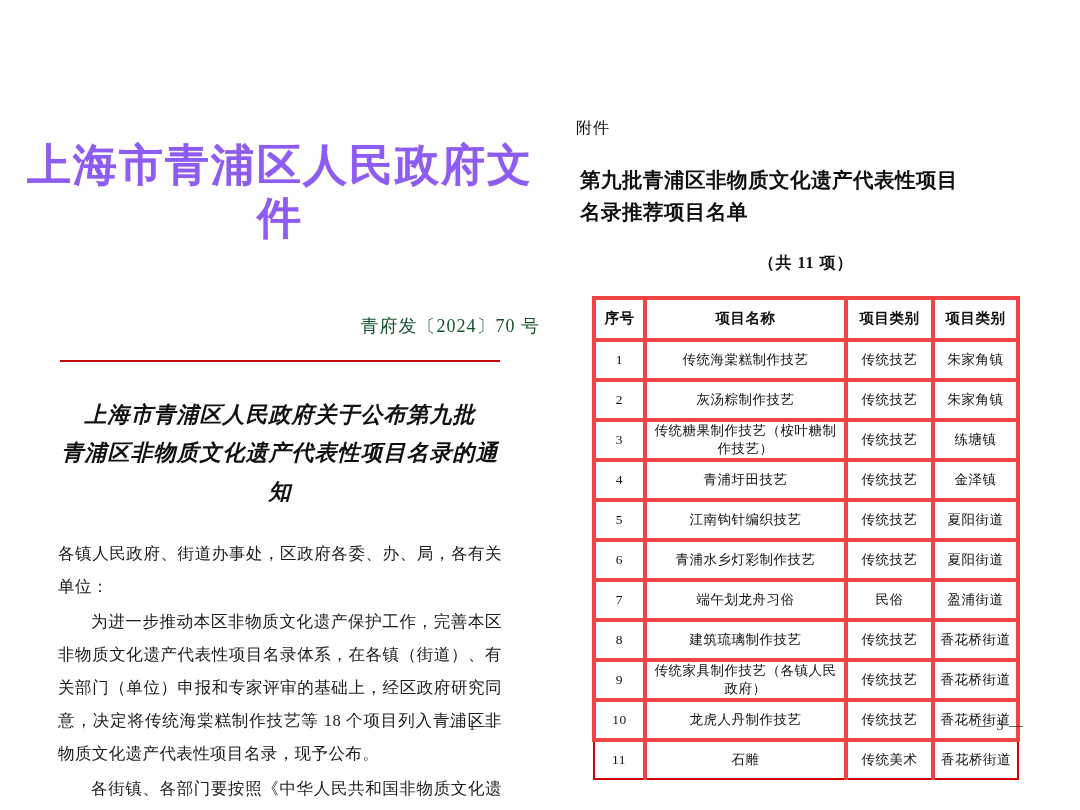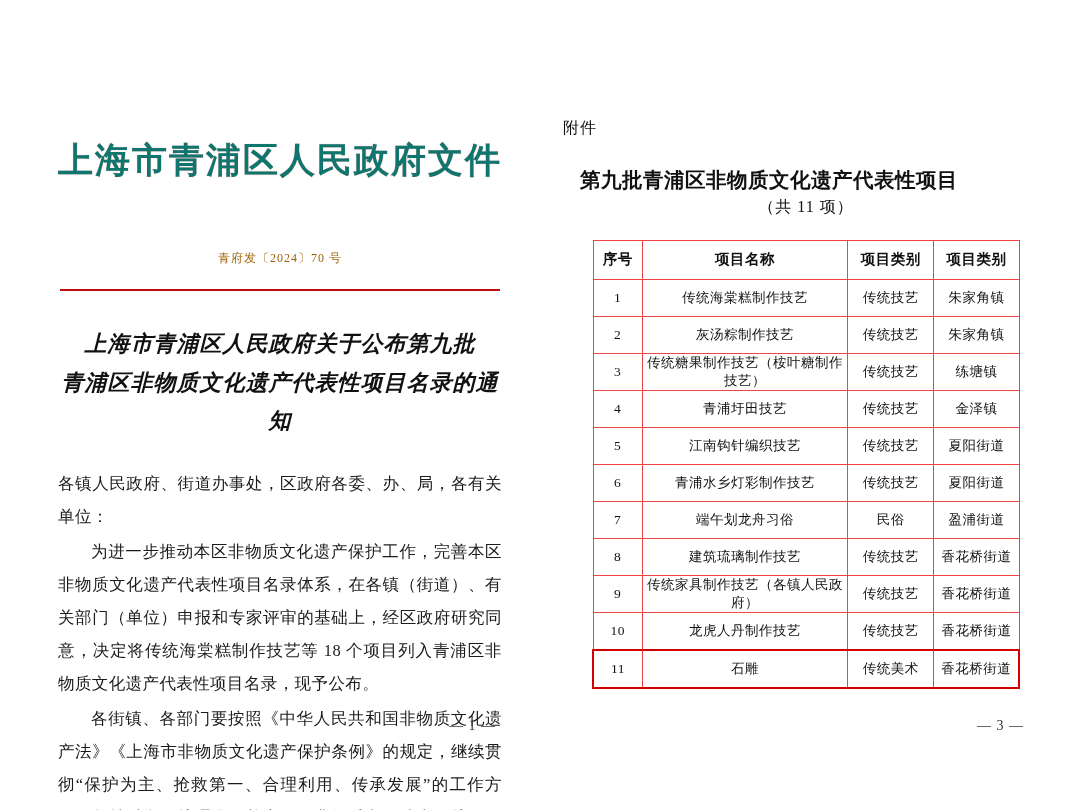--- a/index.html
+++ b/index.html
@@ -27,33 +27,33 @@
     top: 0px;
     width: 520px;
     height: 810px;
     background: #fff;
   }
   .doc-header {
     text-align: center;
     margin-top: 140px;
   }
   .doc-header-title {
-    color: #0f766e;
+    color: #8b5cf6;
     font-family: "Liberation Serif", "DejaVu Serif", serif;
     font-weight: bold;
-    font-size: 35px;
+    font-size: 44px;
     letter-spacing: 2px;
     line-height: 1.2;
     text-shadow: 0 0 1px rgba(192,11,11,0.4);
   }
   .doc-number {
-    text-align: center;
+    text-align: right;
     margin-top: 68px;
-    font-size: 12px;
-    color: #a16207;
+    font-size: 18px;
+    color: #14532d;
     letter-spacing: 1px;
   }
   .red-rule {
     margin: 22px 40px 0 40px;
     height: 2px;
     background: #c00b0b;
   }
   .doc-title {
     margin: 34px 32px 0 32px;
     text-align: center;
@@ -88,49 +88,50 @@
   
   .right-doc {
     position: absolute;
     left: 552px;
     top: 0px;
     width: 508px;
     height: 810px;
     background: #fff;
   }
   .attach-label {
-    margin: 118px 0 0 11px;
+    margin: 118px 0 0 24px;
     font-size: 16px;
     letter-spacing: 1px;
     color: #111;
   }
   .list-title {
     margin: 26px 28px 0 28px;
     font-size: 20.5px;
     font-weight: bold;
     line-height: 1.55;
     letter-spacing: 0.5px;
     color: #111;
   }
   .list-subtitle {
-    margin-top: 0;
+    margin-top: 24px;
     text-align: center;
     font-size: 16px;
     letter-spacing: 1px;
     color: #111;
+    font-weight: bold;
   }
   table.list-table {
     margin: 22px auto 0 auto;
     border-collapse: collapse;
     width: 428px;
     background: #fff;
   }
   table.list-table th,
   table.list-table td {
-    border: 1px solid #ef4444;
+    border: 4px solid #ef4444;
     text-align: center;
     font-size: 13.5px;
     height: 36px;
     padding: 0 2px;
     color: #111;
     letter-spacing: 0.5px;
     font-family: "Liberation Serif", "DejaVu Serif", serif;
   }
   table.list-table th {
     font-weight: bold;
@@ -182,20 +183,21 @@
     </div>
 
     <div class="page-num-left">— 1 —</div>
   </div>
 
   <div class="right-doc">
     <div class="attach-label">附件</div>
 
     <div class="list-title">
       <div>第九批青浦区非物质文化遗产代表性项目</div>
+      <div>名录推荐项目名单</div>
     </div>
     <div class="list-subtitle">（共 11 项）</div>
 
     <table class="list-table">
       <thead>
         <tr>
           <th class="col-no">序号</th>
           <th class="col-name">项目名称</th>
           <th class="col-cat">项目类别</th>
           <th class="col-town">项目类别</th>

